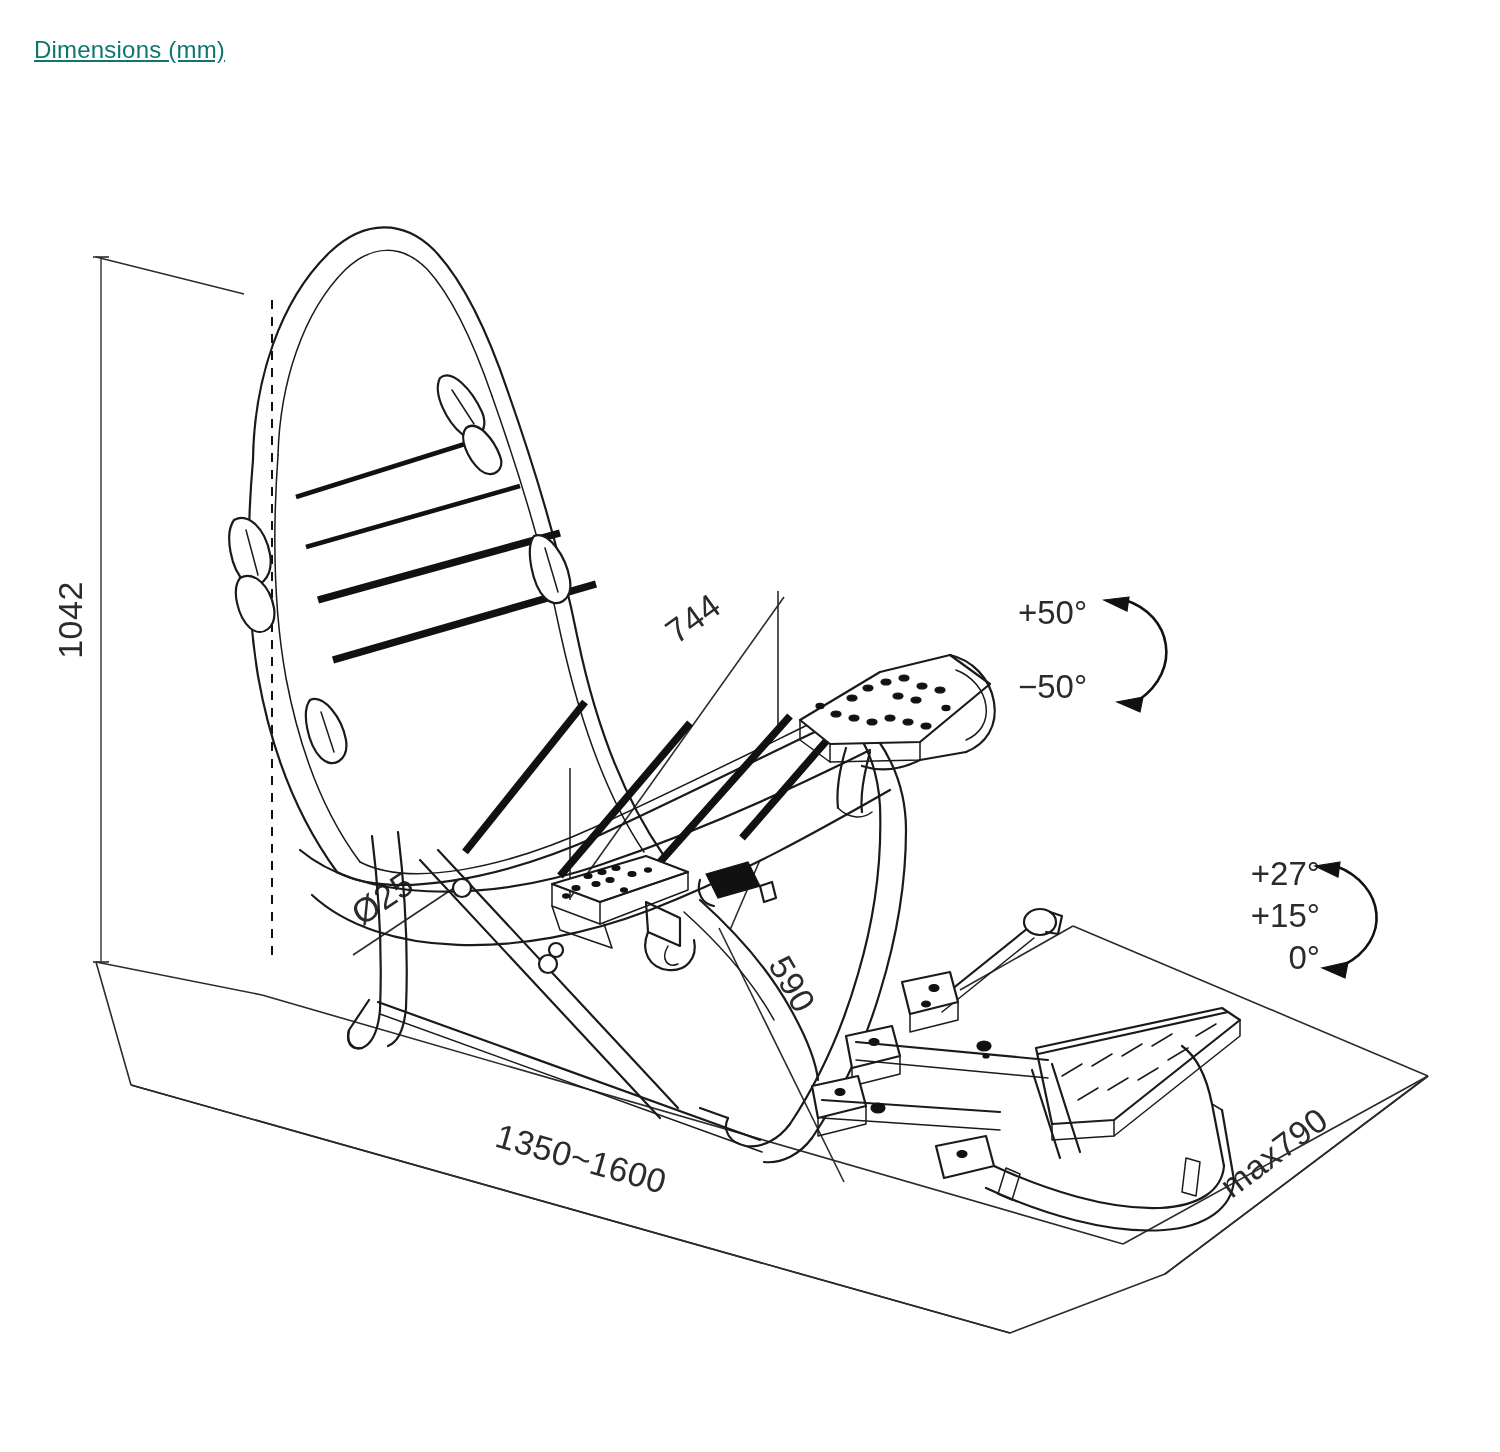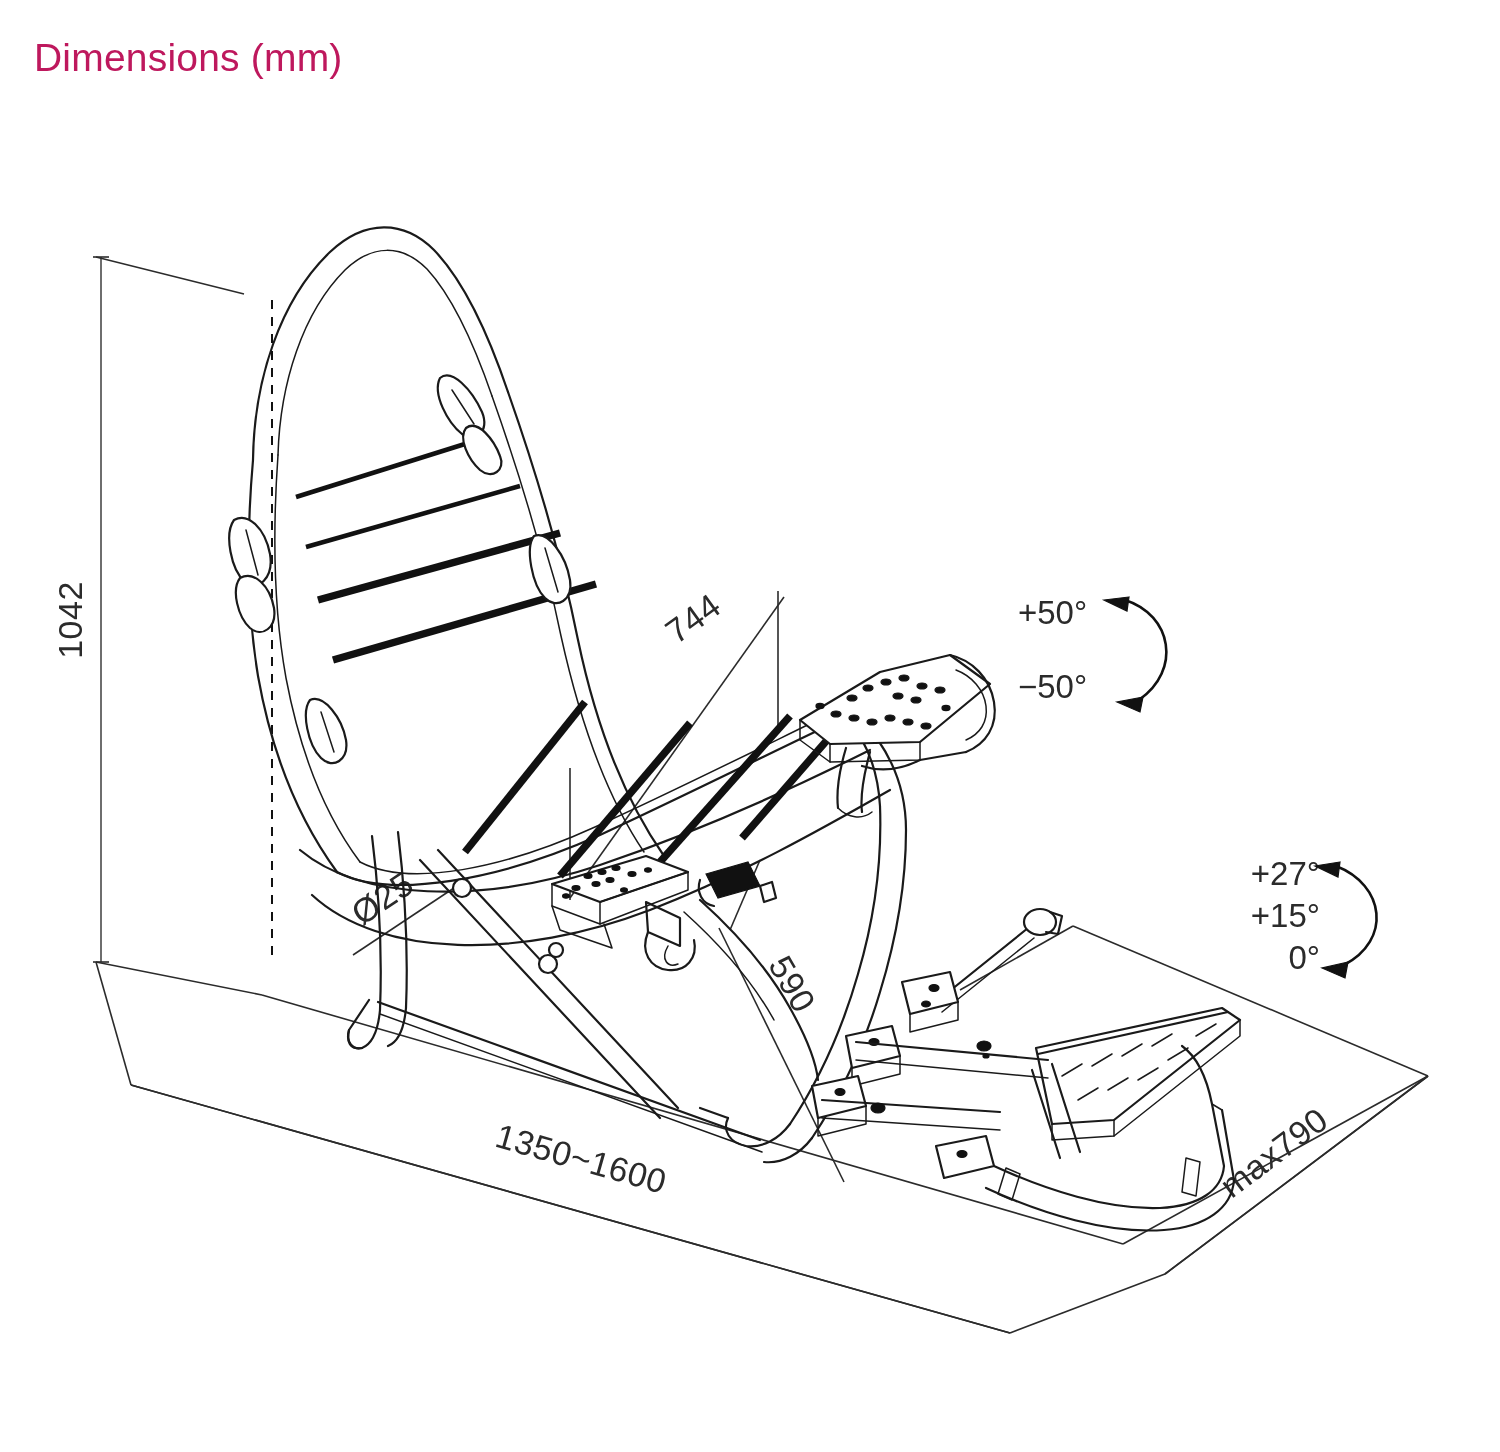--- a/index.html
+++ b/index.html
@@ -11,25 +11,26 @@
     width: 1500px;
     height: 1452px;
     font-family: "Liberation Sans", sans-serif;
     position: relative;
     overflow: hidden;
   }
   #page-title {
     position: absolute;
     left: 34px;
     top: 36px;
-    font-size: 39px;
-    color: #be185d;
+    font-size: 24px;
+    color: #0f766e;
     letter-spacing: 0.2px;
     font-weight: 400;
     white-space: nowrap;
+    text-decoration: underline;
   }
   #drawing-root {
     position: absolute;
     left: 0;
     top: 0;
     width: 1500px;
     height: 1452px;
   }
   svg { display: block; }
   .ln   { fill: none; stroke: #1a1a1a; stroke-width: 2.2; stroke-linecap: round; stroke-linejoin: round; }

